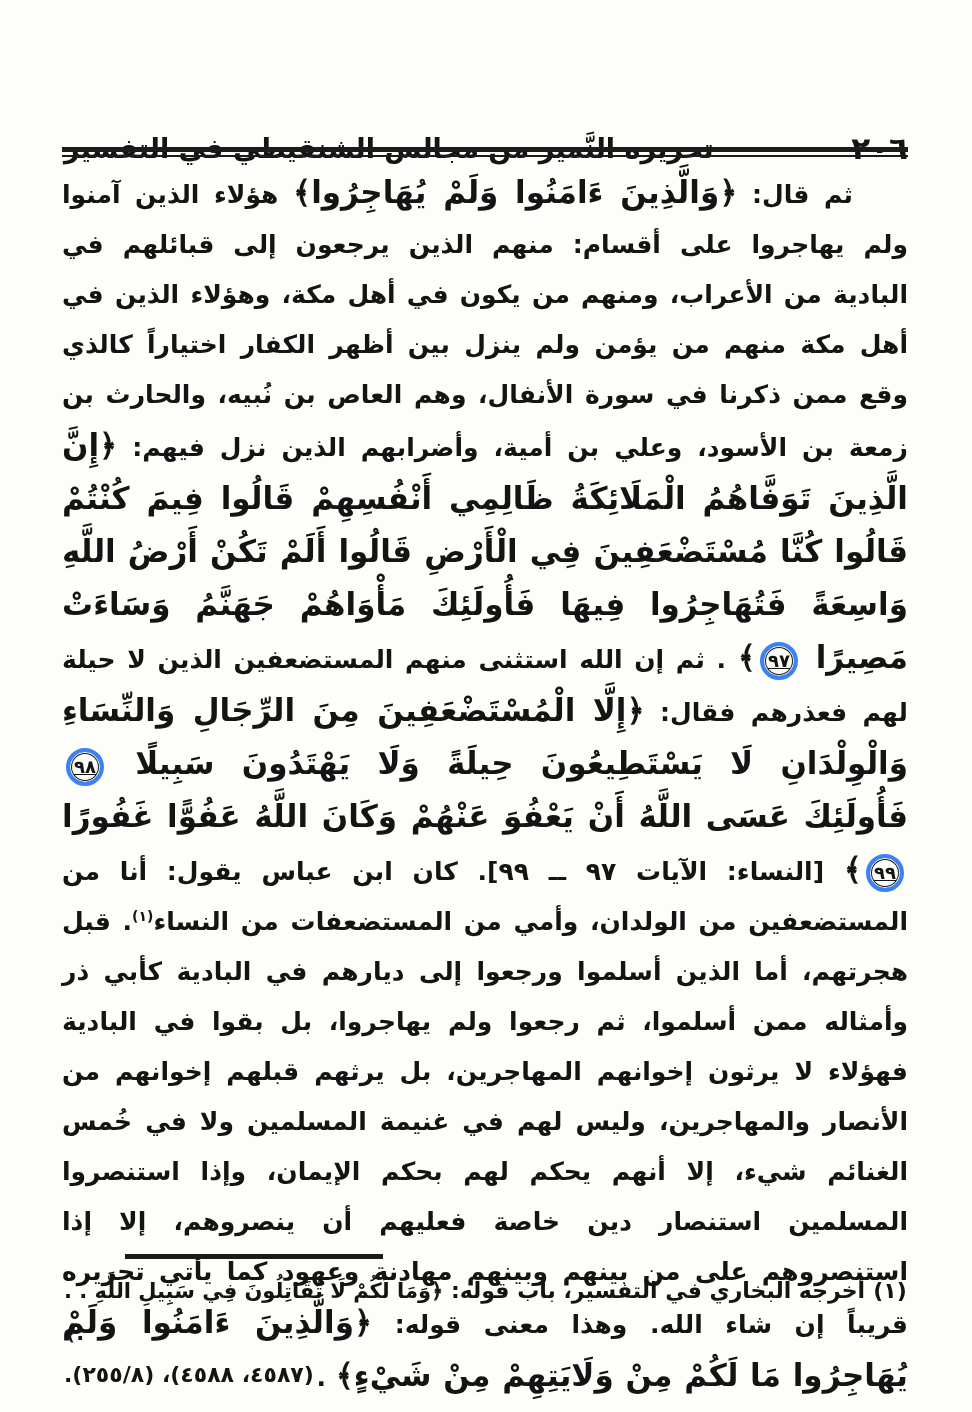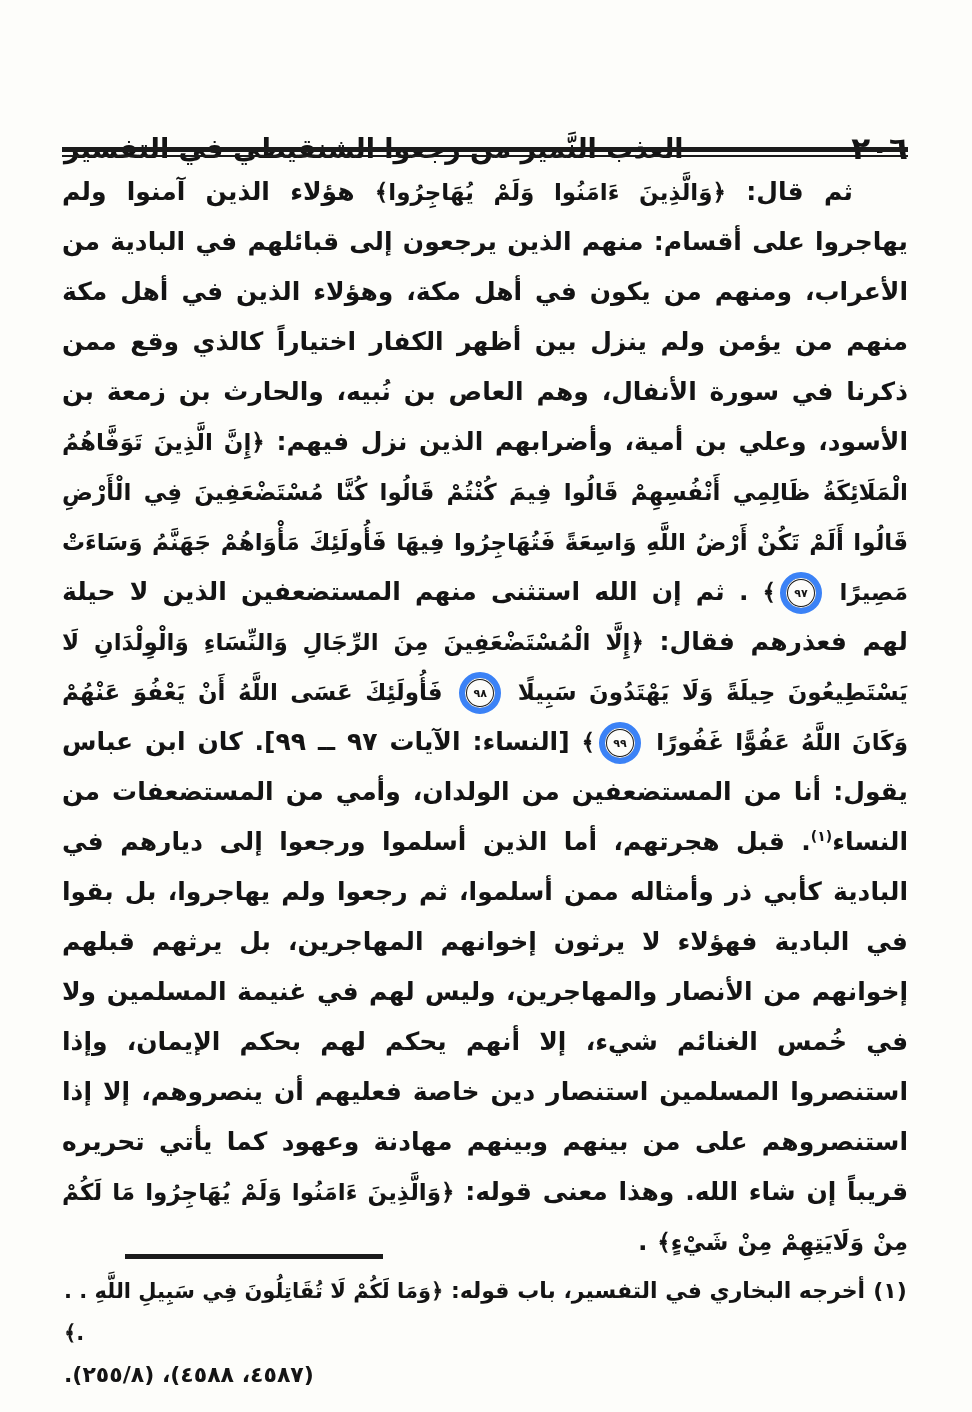--- a/index.html
+++ b/index.html
@@ -37,32 +37,33 @@
   .body-text{
     position:absolute;top:167px;right:64px;left:62px;
     direction:rtl;
     text-align:justify;
     font-size:25px;font-weight:bold;
     line-height:50px;
     text-indent:55px;
     word-spacing:1px;
   }
   .quran{
-    font-size:23px;
+    font-size:31px;
     letter-spacing:-0.3px;
   }
   .ayah-badge{
     display:inline-flex;align-items:center;justify-content:center;
     width:30px;height:30px;
-    border:6px solid #3b82f6;border-radius:50%;
+    border:4px solid #3b82f6;border-radius:50%;
     box-shadow:0 0 0 1px #fdfdfa inset, 0 0 0 2px #1b1b1b inset;
-    font-size:11px;line-height:1;
+    font-size:18px;line-height:1;
     vertical-align:middle;
     margin:0 4px;
     text-indent:0;
+    text-decoration:underline;
   }
   .fn-ref{
     font-size:14px;vertical-align:super;line-height:0;
   }
   
   .footnote-rule{
     position:absolute;top:1254px;left:125px;width:258px;height:5px;
     background:#1b1b1b;
   }
   .footnote{
@@ -82,21 +83,21 @@
     direction:rtl;
   }
 </style>
 </head>
 <body>
 
 <div class="page">
 
   <header class="header">
     <div class="page-number">٢٠٦</div>
-    <h1 class="book-title">العذب النَّمير من رجعوا الشنقيطي في التفسير</h1>
+    <h1 class="book-title">تحريره النَّمير من مجالس الشنقيطي في التفسير</h1>
   </header>
 
   <div class="header-rule"></div>
 
   <main class="body-text"><span>ثم قال: </span><span class="quran">﴿وَالَّذِينَ ءَامَنُوا وَلَمْ يُهَاجِرُوا﴾</span><span> هؤلاء الذين آمنوا ولم يهاجروا على أقسام: منهم الذين يرجعون إلى قبائلهم في البادية من الأعراب، ومنهم من يكون في أهل مكة، وهؤلاء الذين في أهل مكة منهم من يؤمن ولم ينزل بين أظهر الكفار اختياراً كالذي وقع ممن ذكرنا في سورة الأنفال، وهم العاص بن نُبيه، والحارث بن زمعة بن الأسود، وعلي بن أمية، وأضرابهم الذين نزل فيهم: </span><span class="quran">﴿إِنَّ الَّذِينَ تَوَفَّاهُمُ الْمَلَائِكَةُ ظَالِمِي أَنْفُسِهِمْ قَالُوا فِيمَ كُنْتُمْ قَالُوا كُنَّا مُسْتَضْعَفِينَ فِي الْأَرْضِ قَالُوا أَلَمْ تَكُنْ أَرْضُ اللَّهِ وَاسِعَةً فَتُهَاجِرُوا فِيهَا فَأُولَئِكَ مَأْوَاهُمْ جَهَنَّمُ وَسَاءَتْ مَصِيرًا </span><span class="ayah-badge">٩٧</span><span class="quran">﴾</span><span> . ثم إن الله استثنى منهم المستضعفين الذين لا حيلة لهم فعذرهم فقال: </span><span class="quran">﴿إِلَّا الْمُسْتَضْعَفِينَ مِنَ الرِّجَالِ وَالنِّسَاءِ وَالْوِلْدَانِ لَا يَسْتَطِيعُونَ حِيلَةً وَلَا يَهْتَدُونَ سَبِيلًا </span><span class="ayah-badge">٩٨</span><span class="quran"> فَأُولَئِكَ عَسَى اللَّهُ أَنْ يَعْفُوَ عَنْهُمْ وَكَانَ اللَّهُ عَفُوًّا غَفُورًا </span><span class="ayah-badge">٩٩</span><span class="quran">﴾</span><span> [النساء: الآيات ٩٧ ــ ٩٩]. كان ابن عباس يقول: أنا من المستضعفين من الولدان، وأمي من المستضعفات من النساء</span><span class="fn-ref">(١)</span><span>. قبل هجرتهم، أما الذين أسلموا ورجعوا إلى ديارهم في البادية كأبي ذر وأمثاله ممن أسلموا، ثم رجعوا ولم يهاجروا، بل بقوا في البادية فهؤلاء لا يرثون إخوانهم المهاجرين، بل يرثهم قبلهم إخوانهم من الأنصار والمهاجرين، وليس لهم في غنيمة المسلمين ولا في خُمس الغنائم شيء، إلا أنهم يحكم لهم بحكم الإيمان، وإذا استنصروا المسلمين استنصار دين خاصة فعليهم أن ينصروهم، إلا إذا استنصروهم على من بينهم وبينهم مهادنة وعهود كما يأتي تحريره قريباً إن شاء الله. وهذا معنى قوله: </span><span class="quran">﴿وَالَّذِينَ ءَامَنُوا وَلَمْ يُهَاجِرُوا مَا لَكُمْ مِنْ وَلَايَتِهِمْ مِنْ شَيْءٍ﴾</span><span> .</span></main>
 
   <div class="footnote-rule"></div>
 
   <footer class="footnote">
     <div class="fn-line1"><span class="fn-marker">(١)</span><span>أخرجه البخاري في التفسير، باب قوله: </span><span class="quran fn-quran">﴿وَمَا لَكُمْ لَا تُقَاتِلُونَ فِي سَبِيلِ اللَّهِ . . .﴾</span></div>

